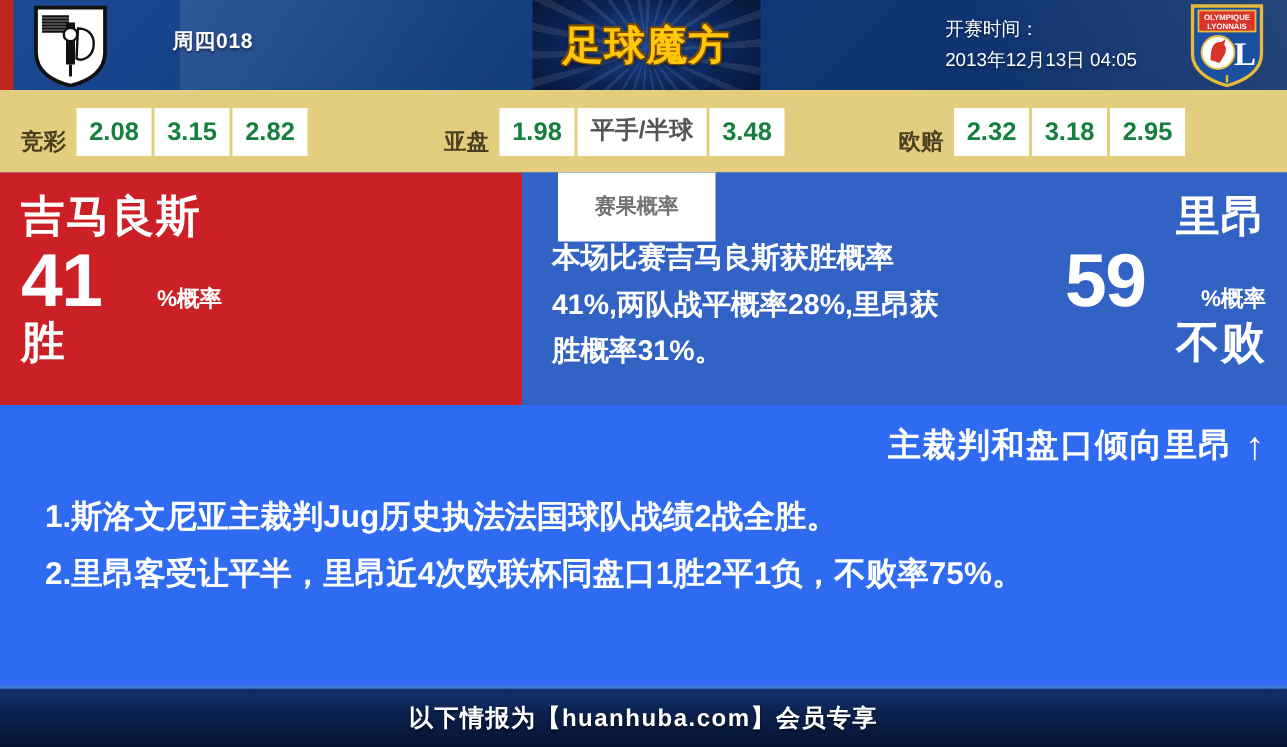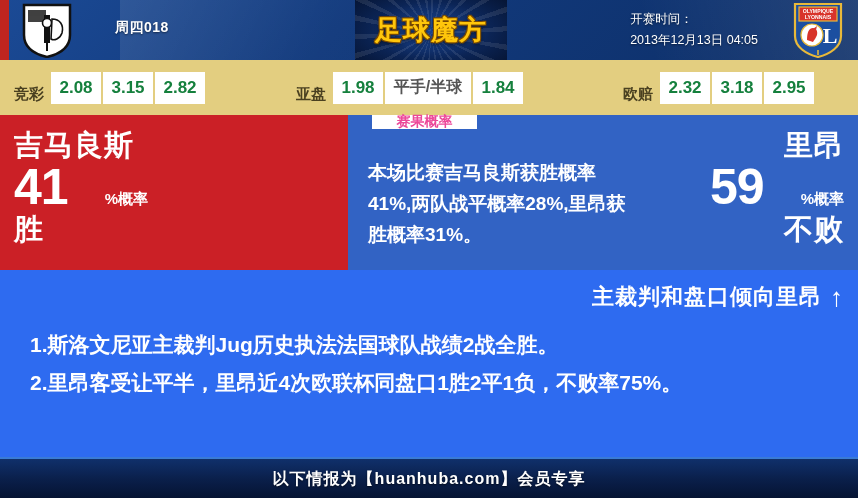--- a/index.html
+++ b/index.html
@@ -138,21 +138,21 @@
     margin-right: 2px;
     display: flex;
     align-items: center;
     justify-content: center;
     padding: 0 6px;
     box-sizing: border-box;
   }
   .odds-cell.wide { min-width: 86px; font-size: 16px; color: #555; }
   .g1 { position: absolute; left: 14px; }
   .g2 { position: absolute; left: 296px; }
-  .g3 { position: absolute; left: 623px; }
+  .g3 { position: absolute; left: 599px; }
 
   
   .prob-row {
     position: relative;
     height: 155px;
   }
   .prob-left {
     position: absolute;
     left: 0; top: 0;
     width: 348px; height: 155px;
@@ -166,26 +166,26 @@
   }
   .prob-right {
     position: absolute;
     left: 640px; top: 0;
     width: 218px; height: 155px;
     background: #3263C4;
   }
   .tab-chip {
     position: absolute;
     left: 372px; top: 0;
-    width: 105px; height: 14px;
+    width: 105px; height: 46px;
     background: #ffffff;
     display: flex;
     align-items: center;
     justify-content: center;
-    color: #ec4899;
+    color: #737373;
     font-size: 14px;
     font-weight: bold;
   }
   .team-block {
     position: absolute;
     color: #ffffff;
     line-height: 1;
   }
   .tb-left { left: 14px; top: 16px; text-align: left; }
   .tb-right { right: 14px; top: 16px; text-align: right; }
@@ -338,21 +338,21 @@
       <span class="odds-title">竞彩</span>
       <span class="odds-cell">2.08</span>
       <span class="odds-cell">3.15</span>
       <span class="odds-cell">2.82</span>
     </div>
 
     <div class="odds-group g2">
       <span class="odds-title">亚盘</span>
       <span class="odds-cell">1.98</span>
       <span class="odds-cell wide">平手/半球</span>
-      <span class="odds-cell">1.84</span>
+      <span class="odds-cell">3.48</span>
     </div>
 
     <div class="odds-group g3">
       <span class="odds-title">欧赔</span>
       <span class="odds-cell">2.32</span>
       <span class="odds-cell">3.18</span>
       <span class="odds-cell">2.95</span>
     </div>
   </div>
 

